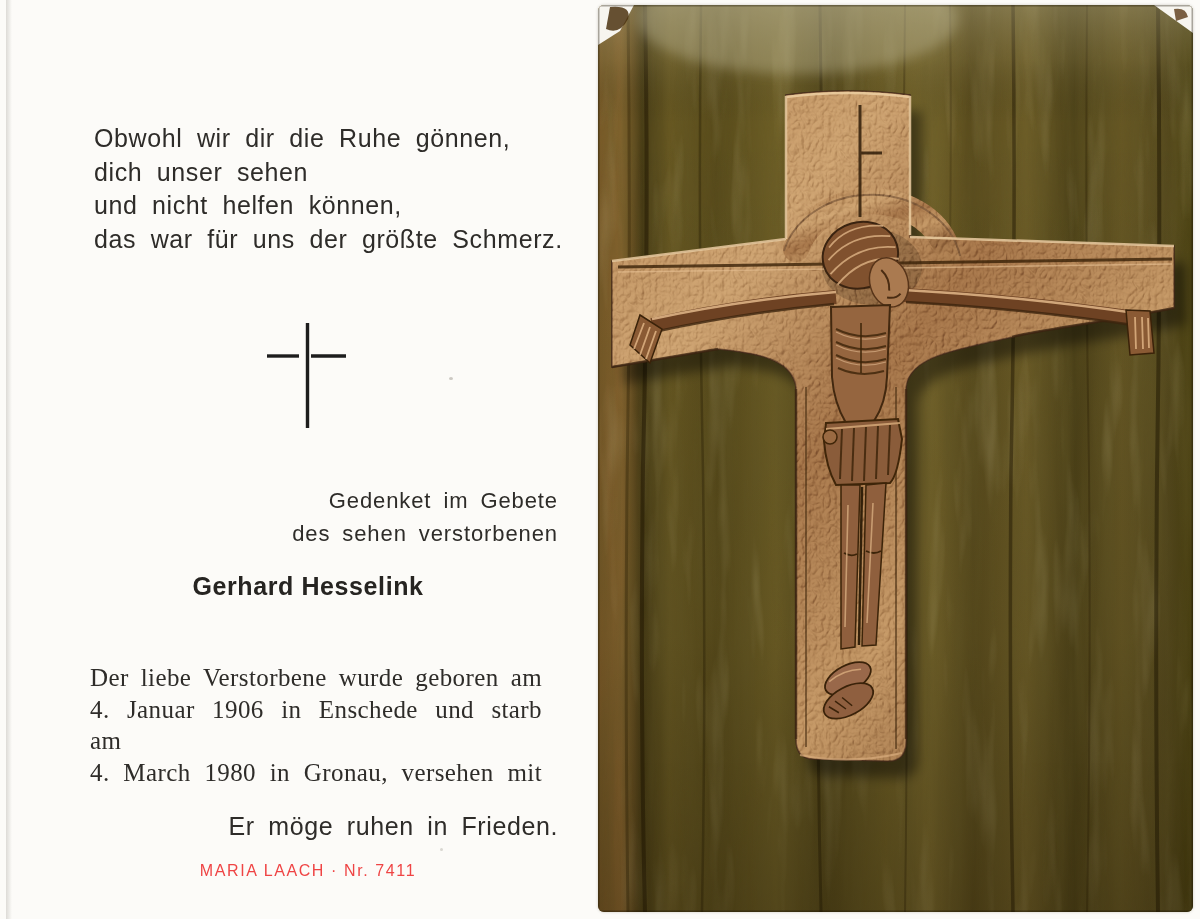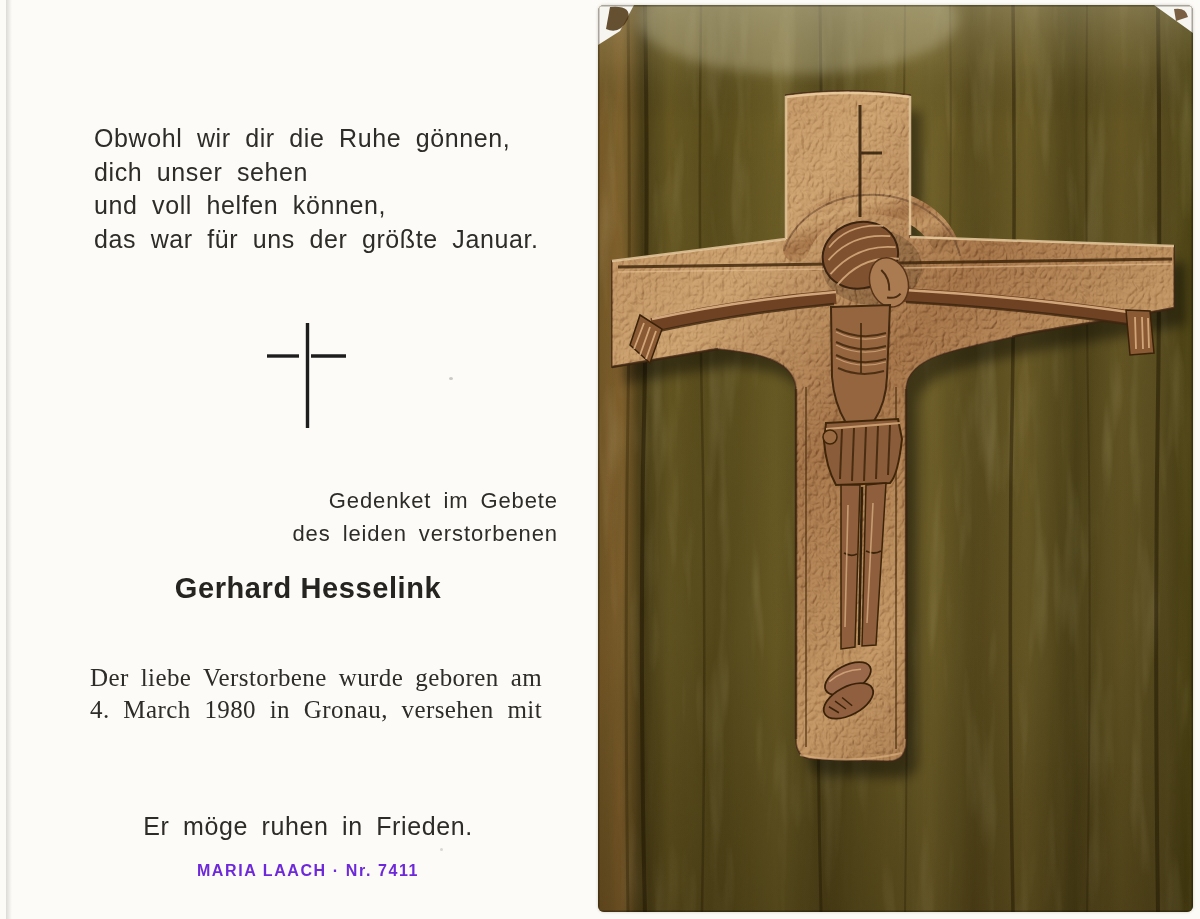--- a/index.html
+++ b/index.html
@@ -19,74 +19,75 @@
     font-size:25px;line-height:33.5px;
     letter-spacing:.6px;word-spacing:7px;white-space:nowrap;
   }
   .cross-glyph{left:262px;top:320px;width:92px;height:112px;}
   .dedication{
     left:58px;top:484px;width:500px;text-align:right;
     font-size:22px;line-height:33px;letter-spacing:.9px;word-spacing:5px;
   }
   .deceased-name{
     left:58px;top:572px;width:500px;text-align:center;
-    font-size:29px;font-weight:700;letter-spacing:.6px;color:#262421;
+    font-size:25px;font-weight:700;letter-spacing:.6px;color:#262421;
   }
   .bio{
     left:90px;top:662px;width:452px;
     font-size:25px;line-height:31.5px;letter-spacing:.4px;word-spacing:4px;font-family:Liberation Serif, serif;
   }
   .bio .jline{text-align:justify;text-align-last:justify;}
   .closing{
-    left:58px;top:812px;width:500px;text-align:center;
+    left:58px;top:812px;width:500px;text-align:right;
     font-size:25px;letter-spacing:.6px;word-spacing:6px;
   }
   .publisher{
     left:58px;top:862px;width:500px;text-align:center;
-    font-size:16px;letter-spacing:1.6px;color:#6d28d9;font-weight:bold;
+    font-size:16px;letter-spacing:1.6px;color:#ef4444;
   }
   .photo{
     left:598px;top:5px;width:595px;height:907px;
     border-radius:6px;overflow:hidden;
     box-shadow:0 0 3px rgba(60,50,30,.25);
   }
   .speck{border-radius:50%;background:#b8b4ac;opacity:.7;}
   .speck.s1{left:449px;top:377px;width:4px;height:3px;}
   .speck.s2{left:440px;top:848px;width:3px;height:3px;opacity:.5;}
 </style>
 </head>
 <body>
 
 <div class="card">
   <div class="page-edge"></div>
 
   <div class="abs poem">
     <div>Obwohl wir dir die Ruhe gönnen,</div>
     <div>dich unser sehen</div>
-    <div>und voll helfen können,</div>
-    <div>das war für uns der größte Januar.</div>
+    <div>und nicht helfen können,</div>
+    <div>das war für uns der größte Schmerz.</div>
   </div>
 
   <svg class="abs cross-glyph" viewBox="0 0 92 112" width="92" height="112">
     <g stroke="#1d1d1d" stroke-width="3.4" stroke-linecap="butt">
       <line x1="45.5" y1="3" x2="45.5" y2="108"></line>
       <line x1="5" y1="36" x2="37" y2="36"></line>
       <line x1="49" y1="36" x2="84" y2="36"></line>
     </g>
   </svg>
 
   <div class="abs dedication">
     <div>Gedenket im Gebete</div>
-    <div>des leiden verstorbenen</div>
+    <div>des sehen verstorbenen</div>
   </div>
 
   <div class="abs deceased-name">Gerhard Hesselink</div>
 
   <div class="abs bio">
     <div class="jline">Der liebe Verstorbene wurde geboren am</div>
+    <div class="jline">4. Januar 1906 in Enschede und starb am</div>
     <div class="jline">4. March 1980 in Gronau, versehen mit</div>
   </div>
 
   <div class="abs closing">Er möge ruhen in Frieden.</div>
 
   <div class="abs publisher">MARIA LAACH · Nr. 7411</div>
 
   <div class="abs speck s1"></div>
   <div class="abs speck s2"></div>
 

